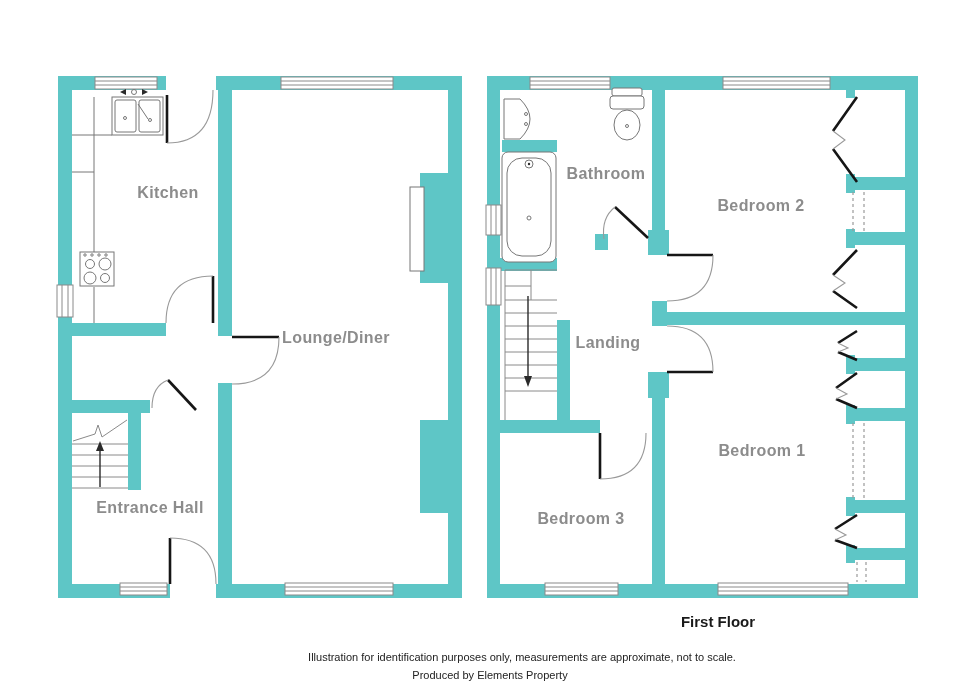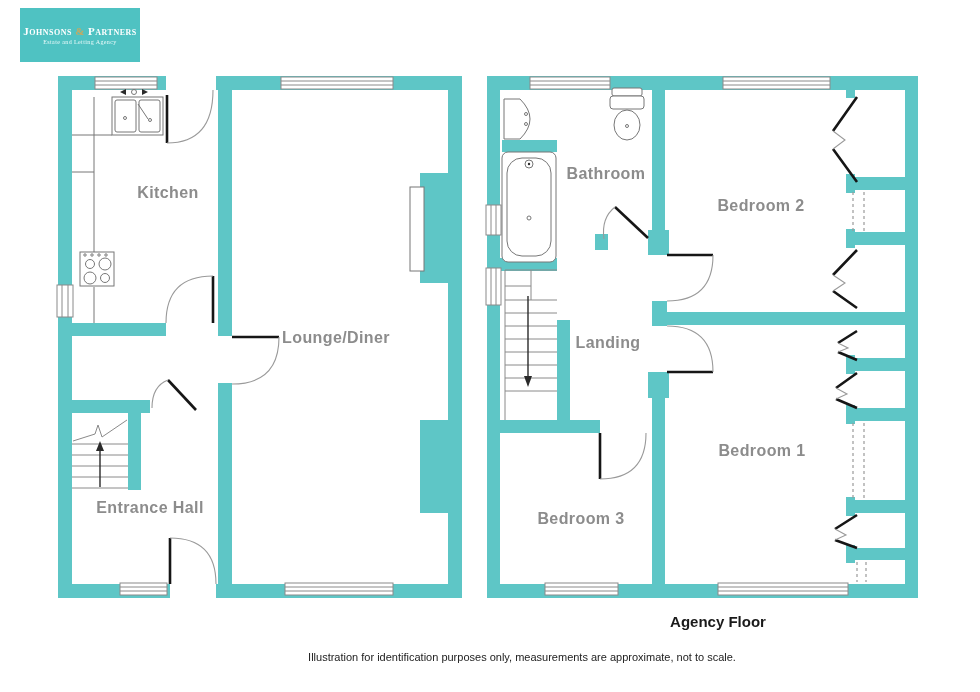--- a/index.html
+++ b/index.html
@@ -31,28 +31,20 @@
             fill:#8c8c8c;letter-spacing:.4px;text-anchor:middle;}
   
   .caption{position:absolute;width:160px;text-align:center;font-size:15px;font-weight:bold;color:#1a1a1a;}
   .foot{position:absolute;left:0;width:980px;text-align:center;font-size:11px;color:#222222;}
 </style>
 </head>
 <body>
 
 <div class="canvas">
 
-  <div class="logo">
-    <div class="logo-line1">
-      <span>Johnsons</span>
-      <span class="amp">&amp;</span>
-      <span>Partners</span>
-    </div>
-    <div class="logo-line2">Estate and Letting Agency</div>
-  </div>
 
   <svg class="plan" width="980" height="692" viewBox="0 0 980 692">
 
     <g>
 
       <g>
         <rect class="w" x="58" y="76" width="404" height="14"></rect>
         <rect class="w" x="58" y="76" width="14" height="522"></rect>
         <rect class="w" x="58" y="584" width="404" height="14"></rect>
         <rect class="w" x="448" y="76" width="14" height="522"></rect>
@@ -288,15 +280,16 @@
       </g>
 
       <text class="room" x="606" y="179">Bathroom</text>
       <text class="room" x="761" y="211">Bedroom 2</text>
       <text class="room" x="608" y="348">Landing</text>
       <text class="room" x="762" y="456">Bedroom 1</text>
       <text class="room" x="581" y="524">Bedroom 3</text>
     </g>
   </svg>
 
-  <div class="caption" style="left:638px;top:613px;">Agency Floor</div>
+  <div class="caption" style="left:638px;top:613px;">First Floor</div>
   <div class="foot" style="top:651px;margin-left:32px;">Illustration for identification purposes only, measurements are approximate, not to scale.</div>
+  <div class="foot" style="top:669px;">Produced by Elements Property</div>
 </div>
 
 </body></html>

